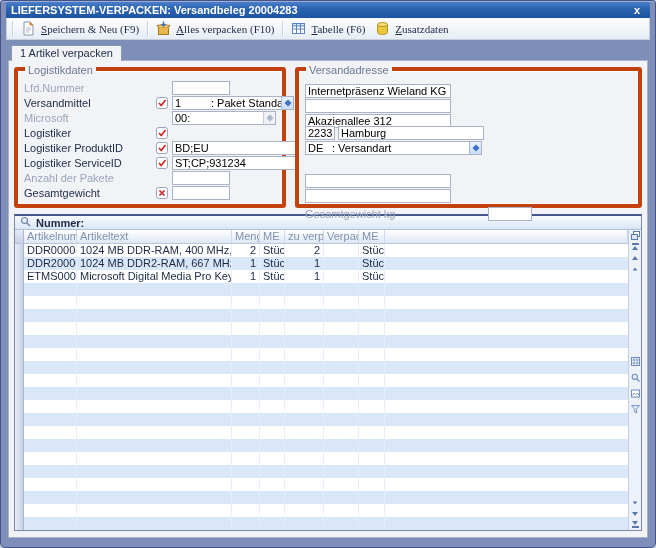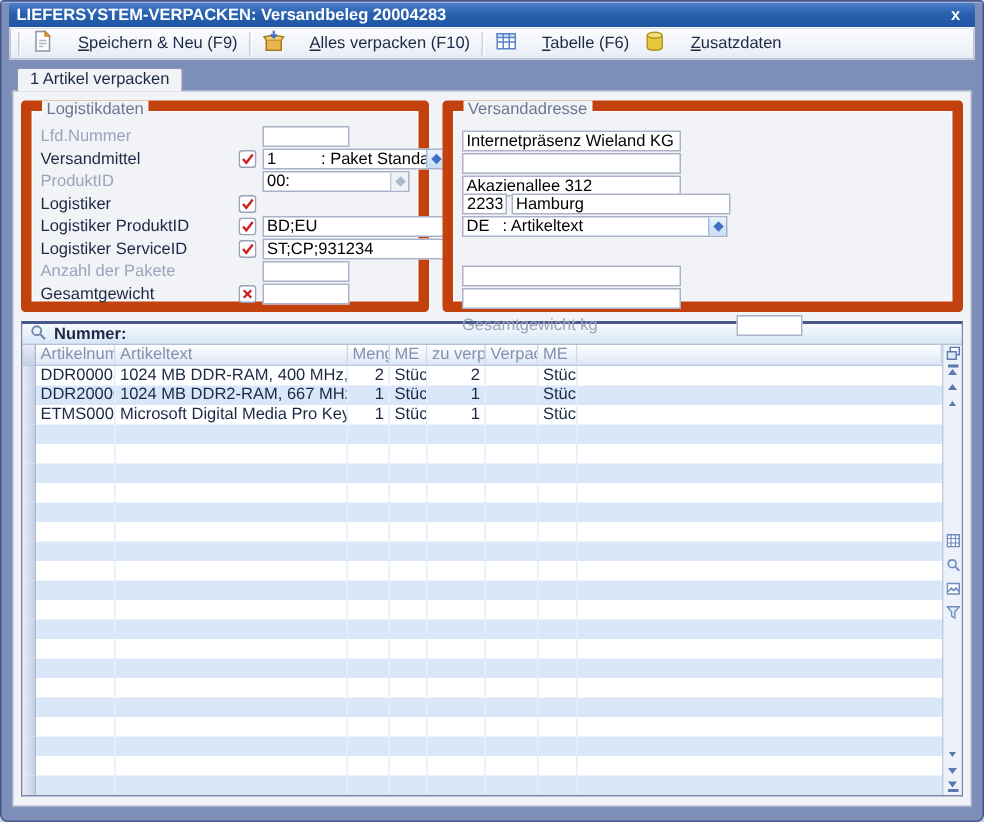--- a/index.html
+++ b/index.html
@@ -13,34 +13,34 @@
   .titlebar{height:16px;display:flex;align-items:center;
     background:linear-gradient(#4a7ecb,#2a62ae 45%,#1f55a4);
     color:#fff;font-weight:bold;padding:0 5px;border-radius:2px 2px 0 0;}
   .titlebar .title{flex:1;white-space:nowrap;overflow:hidden;}
   .titlebar .close{width:16px;text-align:center;font-weight:bold;cursor:default;}
   
   .toolbar{height:22px;background:linear-gradient(#fdfdfe,#e7ecf5);
     border:1px solid #c6cedd;border-top:1px solid #f4f7fb;
     display:flex;align-items:center;padding:0 2px;}
   .tb-sep{width:1px;height:16px;background:#c9d0de;margin:0 3px;box-shadow:1px 0 0 #fff;}
-  .tb-btn{display:flex;align-items:center;gap:16px;border:none;background:transparent;
-    font-family:Liberation Sans, sans-serif;font-size:11px;color:#1c2945;
+  .tb-btn{display:flex;align-items:center;gap:5px;border:none;background:transparent;
+    font-family:Liberation Serif, serif;font-size:11px;color:#1c2945;
     padding:1px 5px;height:20px;cursor:default;white-space:nowrap;}
   .tb-btn u{text-decoration:underline;}
   
   .content{flex:1;display:flex;flex-direction:column;padding:0 2px;min-height:0;}
   .tabrow{height:17px;display:flex;align-items:flex-end;padding-left:3px;margin-top:3px;}
   .tab{background:#f2f3f7;border:1px solid #8a97b5;border-bottom:none;
     border-radius:2px 2px 0 0;padding:1px 8px 2px 8px;position:relative;top:1px;}
   .panel{flex:1;background:#f2f3f7;border:1px solid #a9b3cb;padding:4px 5px 6px 5px;
     display:flex;flex-direction:column;min-height:0;}
   
   .groups{display:flex;gap:9px;height:141px;flex:none;margin-top:2px;}
-  .group{border:7px solid #c2410c;border-radius:3px;position:relative;
+  .group{border:4px solid #c2410c;border-radius:3px;position:relative;
     padding:10px 6px 4px 6px;box-shadow:inset 0 0 0 1px #fbfcfe;}
   .group .legend{position:absolute;top:-7px;left:7px;background:#f2f3f7;
     padding:0 3px;color:#6b7894;}
   .g-logistik{width:272px;flex:none;}
   .g-adresse{flex:1;}
   .frow{display:flex;align-items:center;height:14px;margin-bottom:1px;}
   .flabel{width:132px;flex:none;white-space:nowrap;overflow:hidden;}
   .dim{color:#9aa5ba;}
   .ficon{width:16px;flex:none;display:flex;align-items:center;}
   input.fld{height:14px;border:1px solid #aab2c8;background:#fff;
@@ -175,21 +175,21 @@
                 </span>
               <span class="dd">
                   <svg width="8" height="8" viewBox="0 0 8 8">
                     <polygon points="4,0.5 7.5,4 4,7.5 0.5,4" fill="#3f6fc4"></polygon>
                   </svg>
                 </span>
             </div>
           </div>
 
           <div class="frow">
-            <span class="flabel dim">ProduktID</span>
+            <span class="flabel dim">Microsoft</span>
             <span class="ficon"></span>
             <div class="combo">
               <span class="val">00:</span>
               <span class="dd off">
                   <svg width="8" height="8" viewBox="0 0 8 8">
                     <polygon points="4,0.5 7.5,4 4,7.5 0.5,4" fill="#aeb8cc"></polygon>
                   </svg>
                 </span>
             </div>
           </div>
@@ -258,21 +258,21 @@
               <input class="fld a-in" value="Akazienallee 312" style="">
             </div>
           <div class="frow">
             <input class="fld a-plz" value="22335" style="">
             <input class="fld a-ort" value="Hamburg" style="">
           </div>
           <div class="frow">
             <div class="combo a-combo">
               <span class="val">
                   <span class="code" style="width:24px">DE</span>
-                  <span>: Artikeltext</span>
+                  <span>: Versandart</span>
                 </span>
               <span class="dd">
                   <svg width="8" height="8" viewBox="0 0 8 8">
                     <polygon points="4,0.5 7.5,4 4,7.5 0.5,4" fill="#3f6fc4"></polygon>
                   </svg>
                 </span>
             </div>
           </div>
 
           <div class="spacer14"></div>

